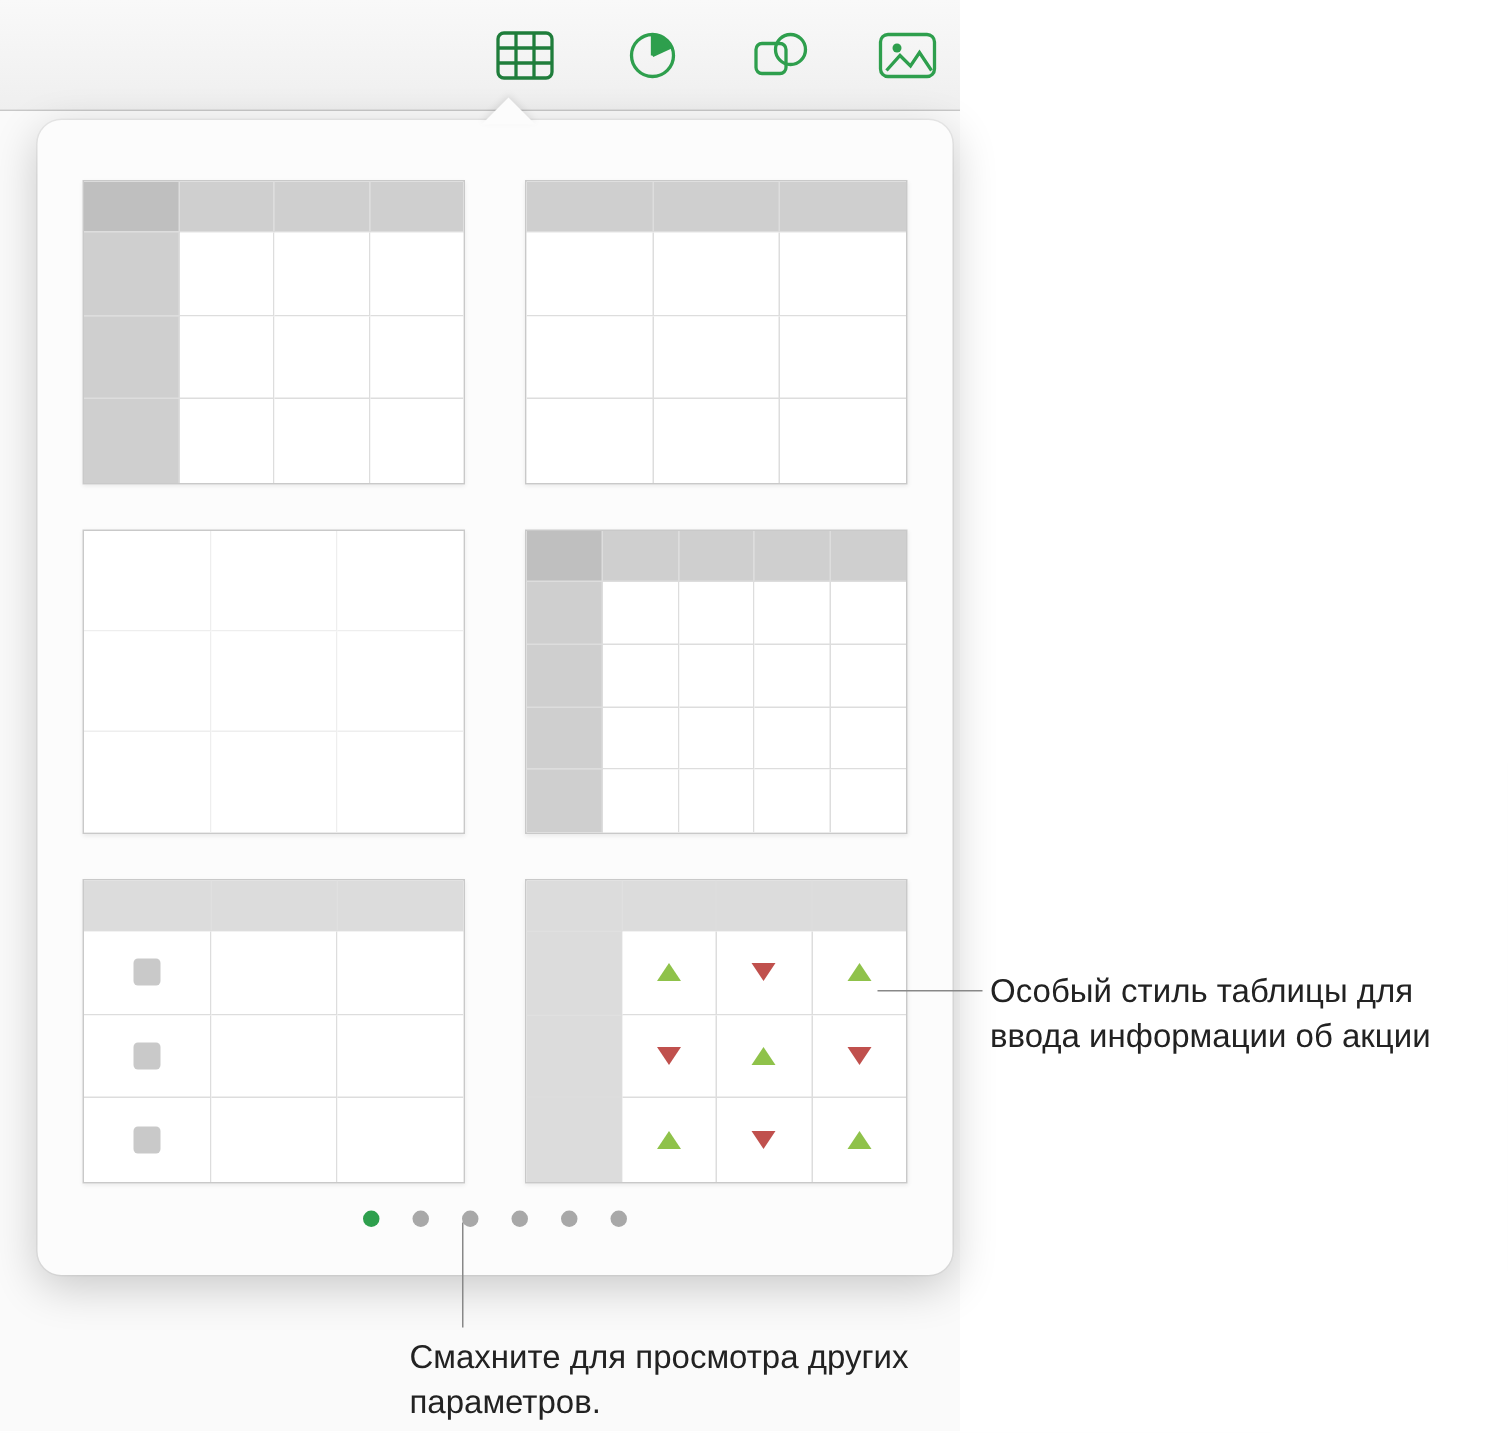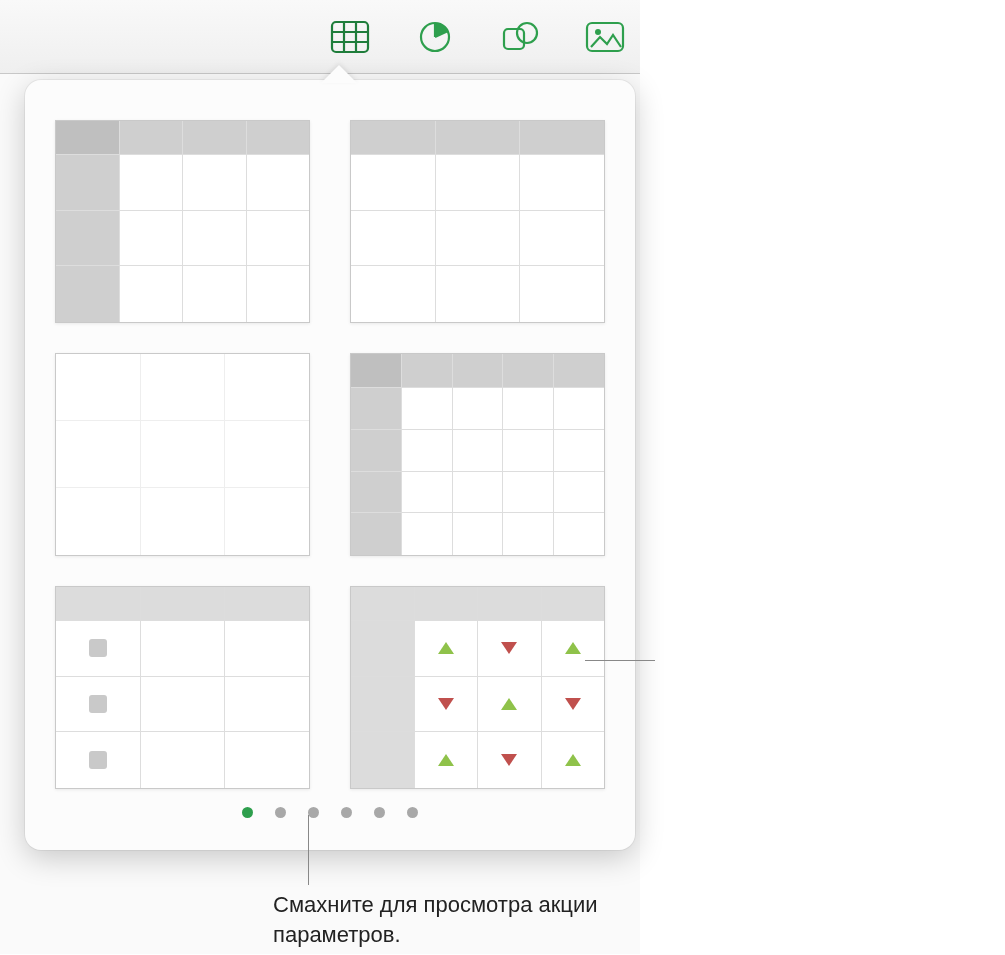--- a/index.html
+++ b/index.html
@@ -405,18 +405,19 @@
       <div class="dot"></div>
       <div class="dot"></div>
       <div class="dot"></div>
       <div class="dot"></div>
       <div class="dot"></div>
     </div>
 </div>
 
 <div class="callout" style="top:646px; left:660px; width:330px;">
   <div class="line hline" style="top:14px; left:-75px; width:70px;"></div>
+  <span>Особый стиль таблицы для ввода информации об акции</span>
 </div>
 
 <div class="callout" style="top:890px; left:273px; width:430px;">
   <div class="line vline" style="top:-75px; left:35px; height:70px;"></div>
-  <span>Смахните для просмотра акции параметров.</span>
+  <span>Смахните для просмотра других параметров.</span>
 </div>
 
 </body></html>

